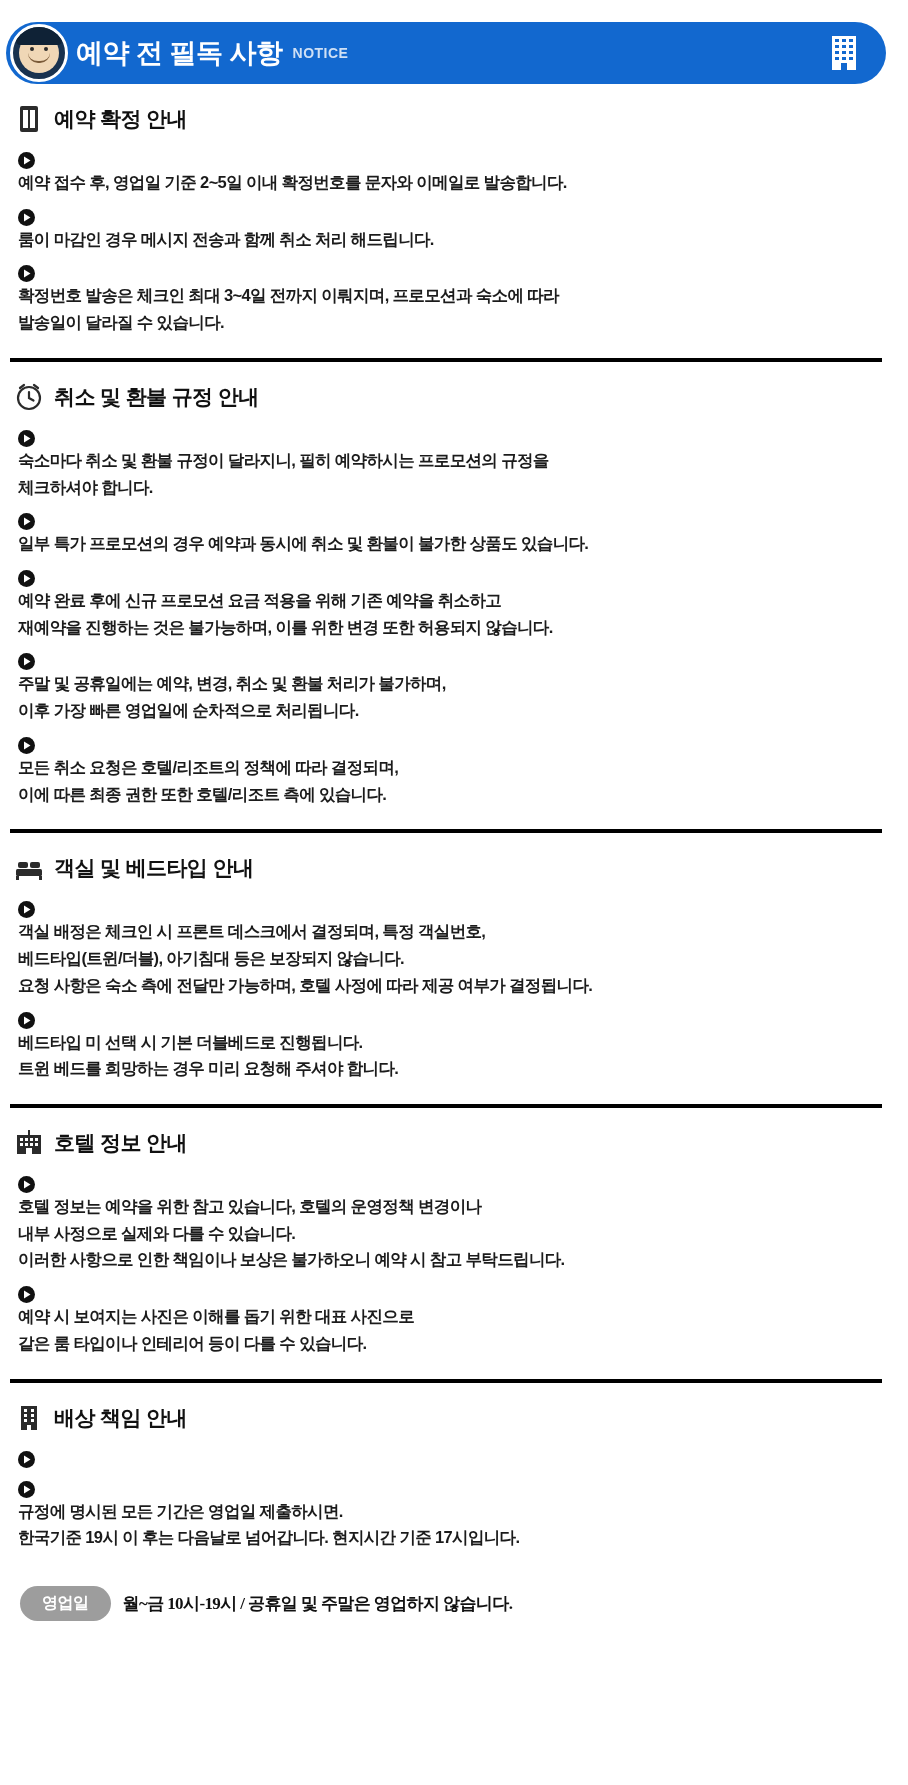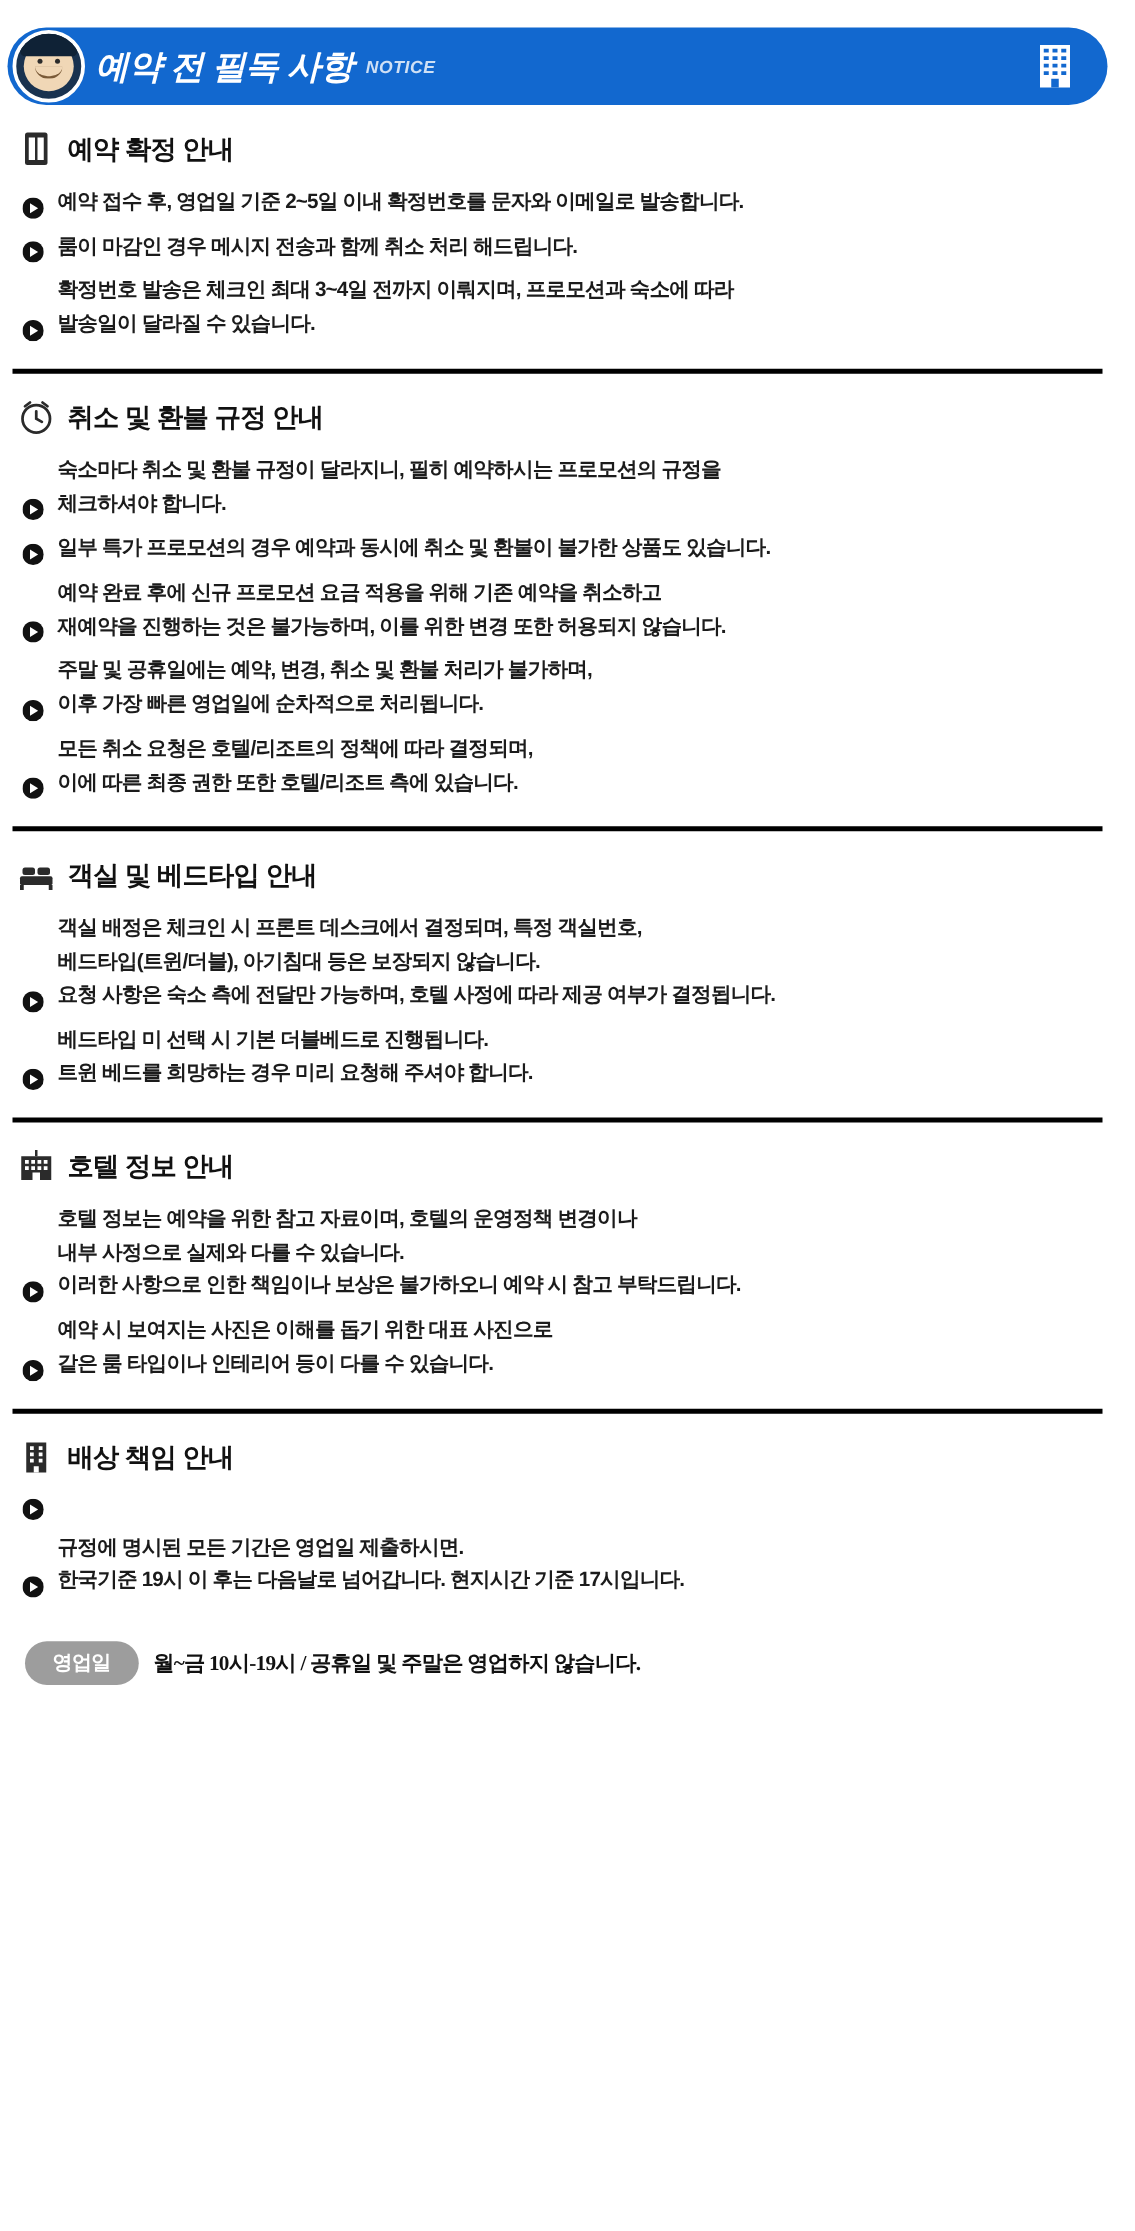--- a/index.html
+++ b/index.html
@@ -17,21 +17,20 @@
     width: 908px;
     min-height: 1785px;
     background: #ffffff;
     box-sizing: border-box;
     padding: 0;
   }
 
   
   .header-wrap {
     padding: 22px 22px 0 6px;
-    font-style: italic;
   }
   .header {
     position: relative;
     height: 62px;
     background: #1268cf;
     border-radius: 34px;
     display: flex;
     align-items: center;
     box-sizing: border-box;
     padding-left: 70px;
@@ -143,24 +142,24 @@
     letter-spacing: -0.6px;
   }
 
   .bullets {
     margin: 0;
     padding: 0;
     list-style: none;
   }
   .bullet {
     display: flex;
-    align-items: flex-end;
-    gap: 11px;
+    align-items: flex-start;
     margin-bottom: 9px;
     padding-left: 8px;
+    flex-direction: column;
   }
   .bullet-mark {
     flex: 0 0 17px;
     width: 17px;
     height: 17px;
     margin-top: 4px;
   }
   .bullet-lines {
     font-size: 16.5px;
     line-height: 1.62;
@@ -425,21 +424,21 @@
       </div>
       <ul class="bullets">
         <li class="bullet">
           <span class="bullet-mark">
             <svg width="17" height="17" viewBox="0 0 17 17">
                 <circle cx="8.5" cy="8.5" r="8.5" fill="#111"></circle>
                 <polygon points="6,4.5 12.5,8.5 6,12.5" fill="#fff"></polygon>
               </svg>
           </span>
           <span class="bullet-lines">
-            <span class="ln">호텔 정보는 예약을 위한 참고 자료이며, 호텔의 운영정책 변경이나</span>
+            <span class="ln">호텔 정보는 예약을 위한 참고 있습니다, 호텔의 운영정책 변경이나</span>
             <span class="ln">내부 사정으로 실제와 다를 수 있습니다.</span>
             <span class="ln">이러한 사항으로 인한 책임이나 보상은 불가하오니 예약 시 참고 부탁드립니다.</span>
           </span>
         </li>
         <li class="bullet">
           <span class="bullet-mark">
             <svg width="17" height="17" viewBox="0 0 17 17">
                 <circle cx="8.5" cy="8.5" r="8.5" fill="#111"></circle>
                 <polygon points="6,4.5 12.5,8.5 6,12.5" fill="#fff"></polygon>
               </svg>

